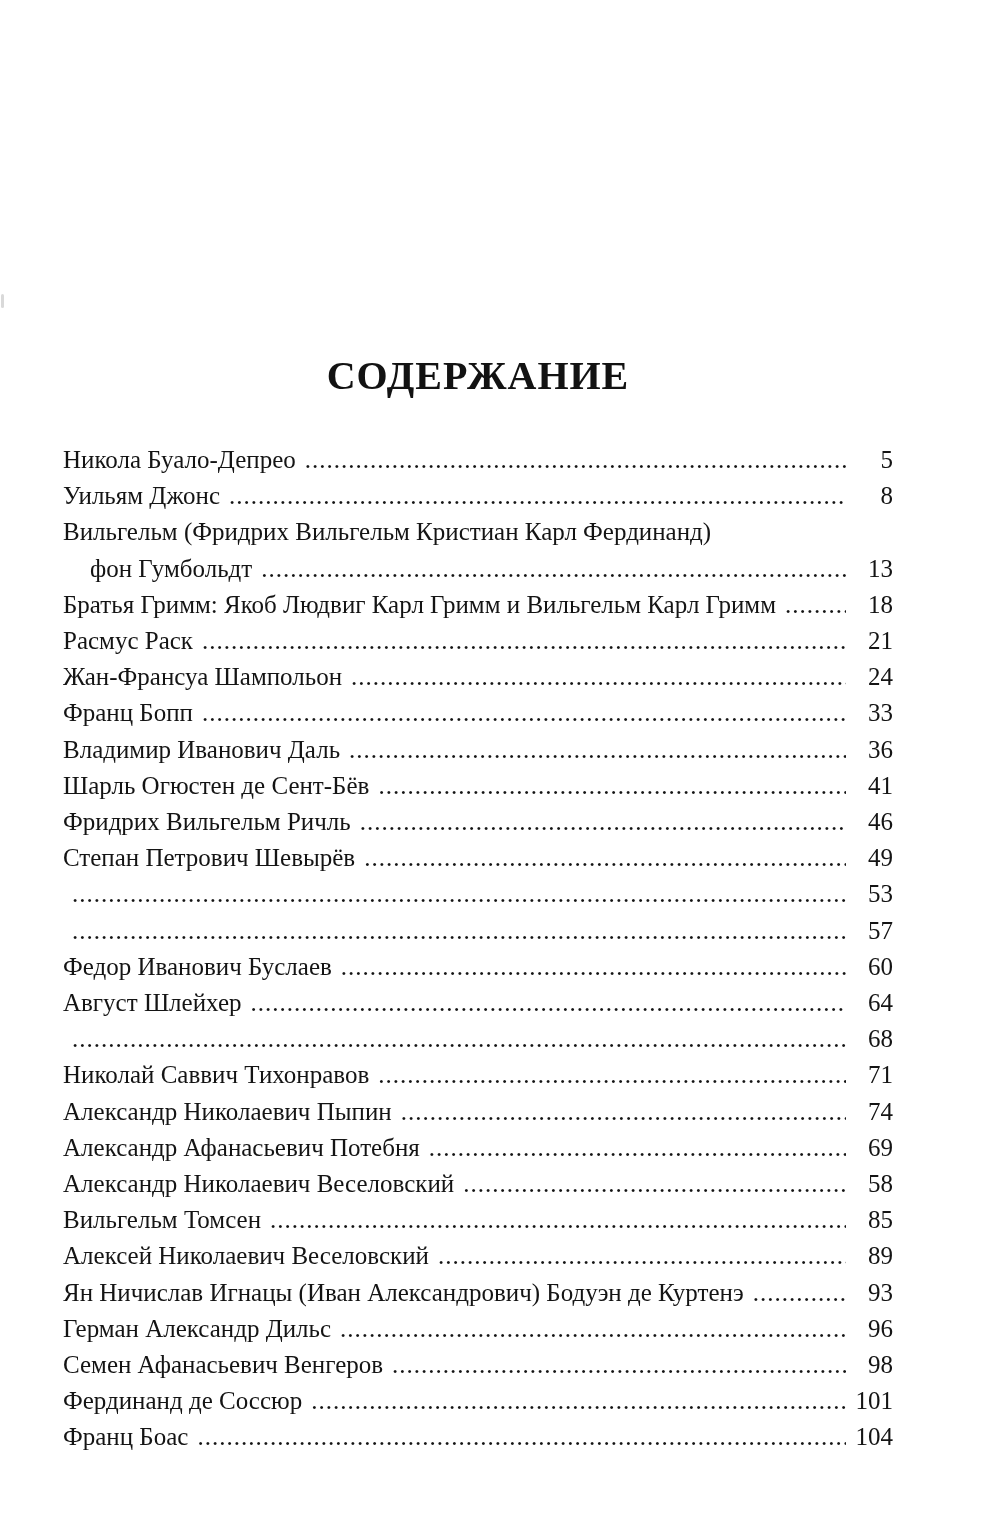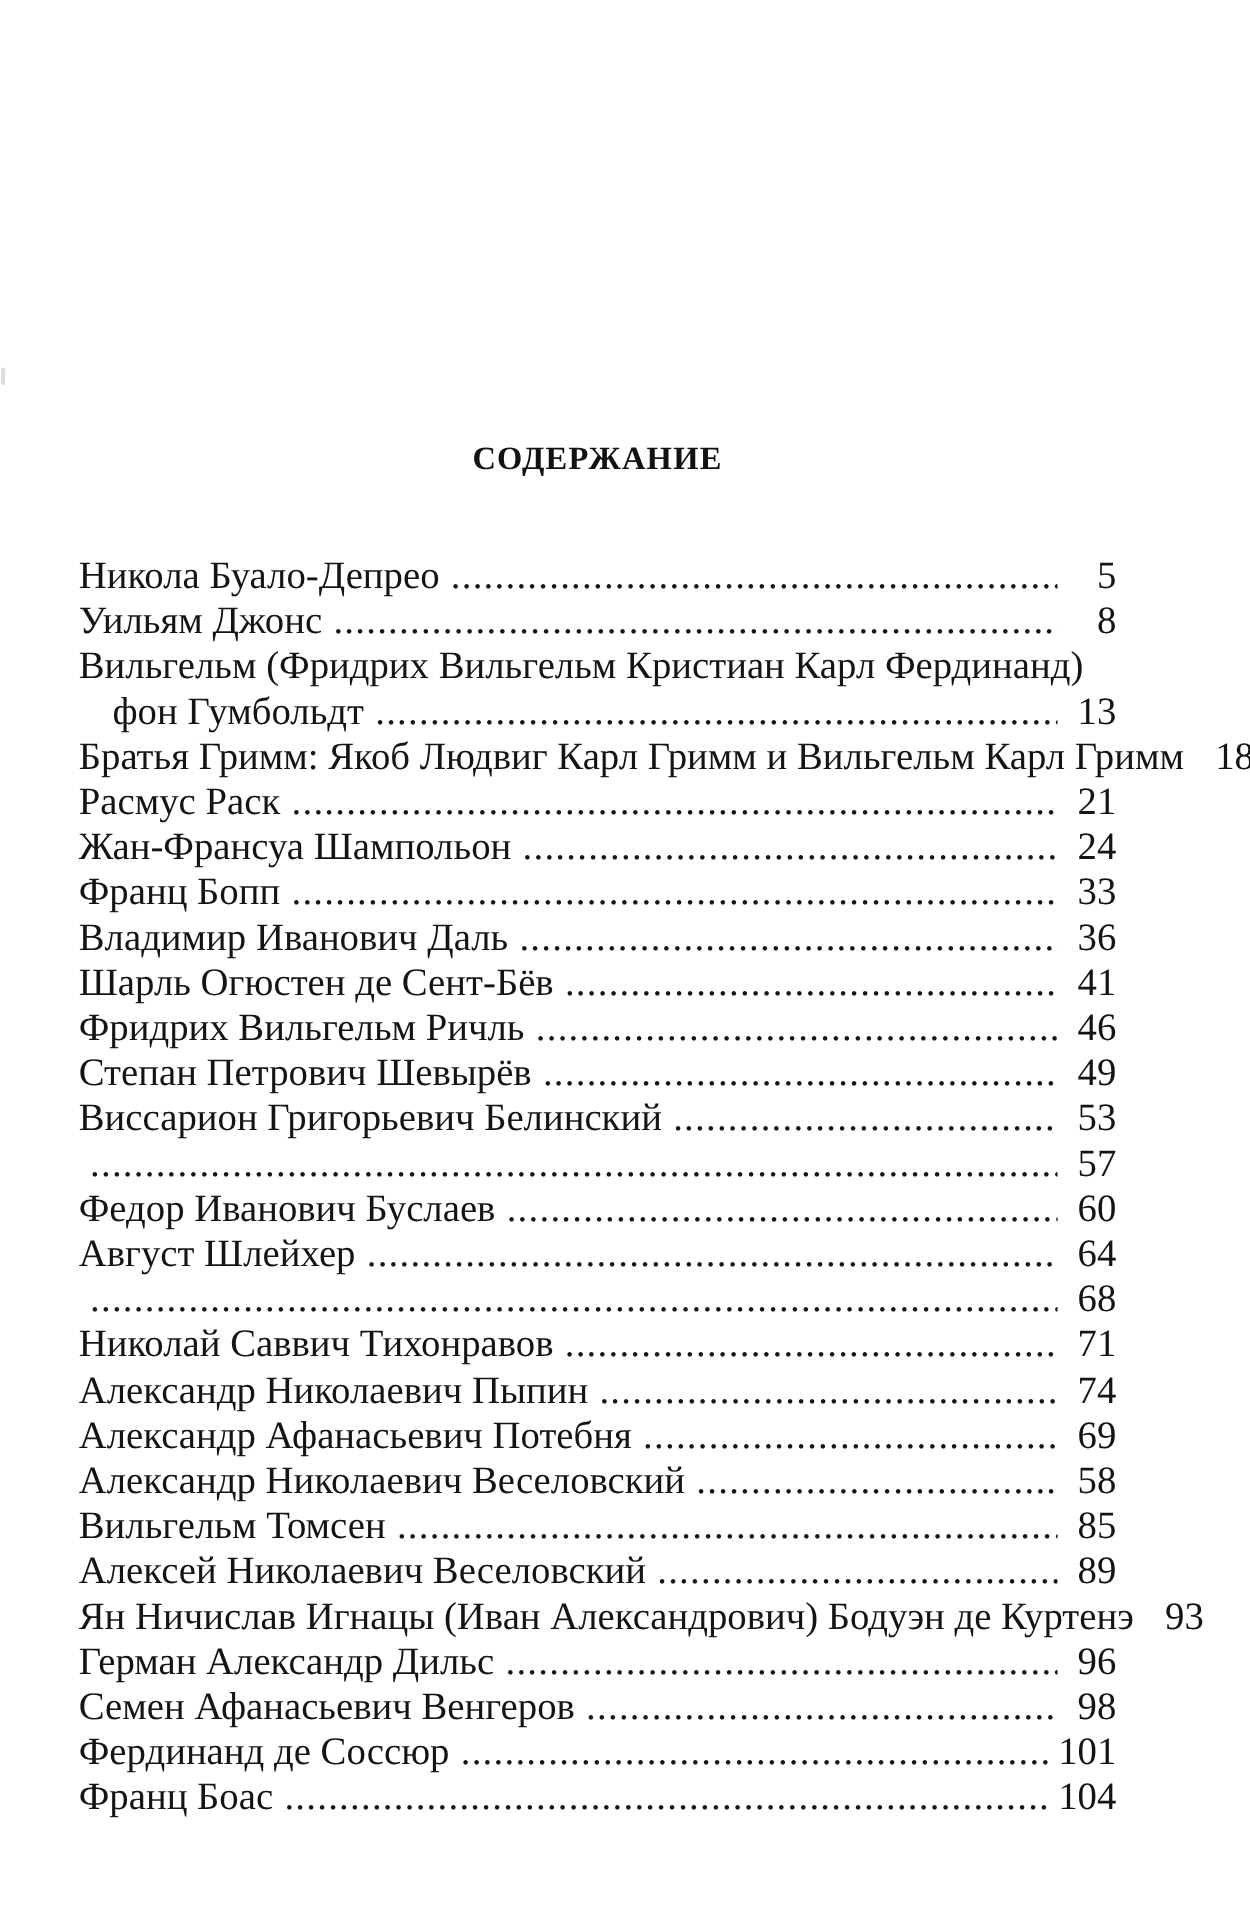--- a/index.html
+++ b/index.html
@@ -26,31 +26,31 @@
     opacity: 0.55;
     border-radius: 2px;
   }
   .title {
     position: absolute;
     top: 352px;
     left: 63px;
     width: 830px;
     margin: 0;
     text-align: center;
-    font-size: 26px;
+    font-size: 40px;
     font-weight: bold;
     letter-spacing: 1px;
     color: #121212;
   }
   .toc {
     position: absolute;
     top: 442px;
     left: 63px;
     width: 830px;
-    font-size: 31px;
+    font-size: 25px;
     line-height: 36.2px;
   }
   .toc-line {
     display: flex;
     align-items: baseline;
   }
   .toc-line .name {
     white-space: nowrap;
     flex: 0 0 auto;
   }
@@ -156,21 +156,20 @@
       </div>
       <div class="toc-entry">
         <div class="toc-line">
           <span class="name">Степан Петрович Шевырёв</span>
           <span class="dots">............................................................................................................................................................................................................................</span>
           <span class="pagenum">49</span>
         </div>
       </div>
       <div class="toc-entry">
         <div class="toc-line">
-          <span class="name">Виссарион Григорьевич Белинский</span>
           <span class="dots">............................................................................................................................................................................................................................</span>
           <span class="pagenum">53</span>
         </div>
       </div>
       <div class="toc-entry">
         <div class="toc-line">
           <span class="dots">............................................................................................................................................................................................................................</span>
           <span class="pagenum">57</span>
         </div>
       </div>

